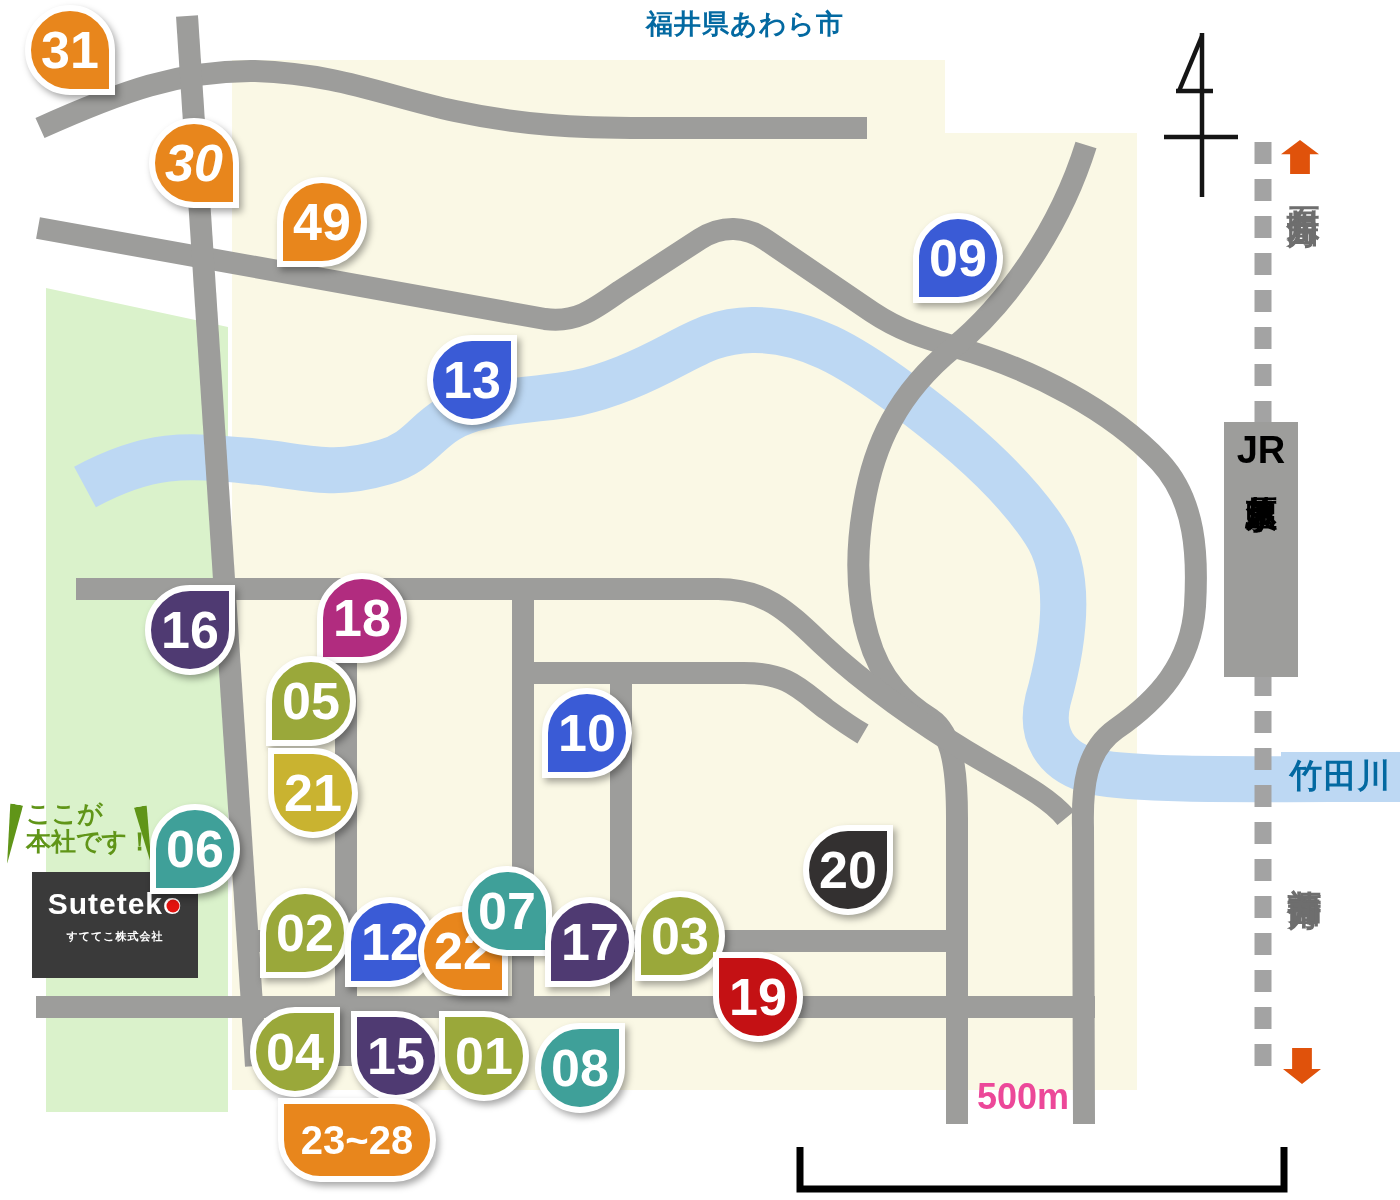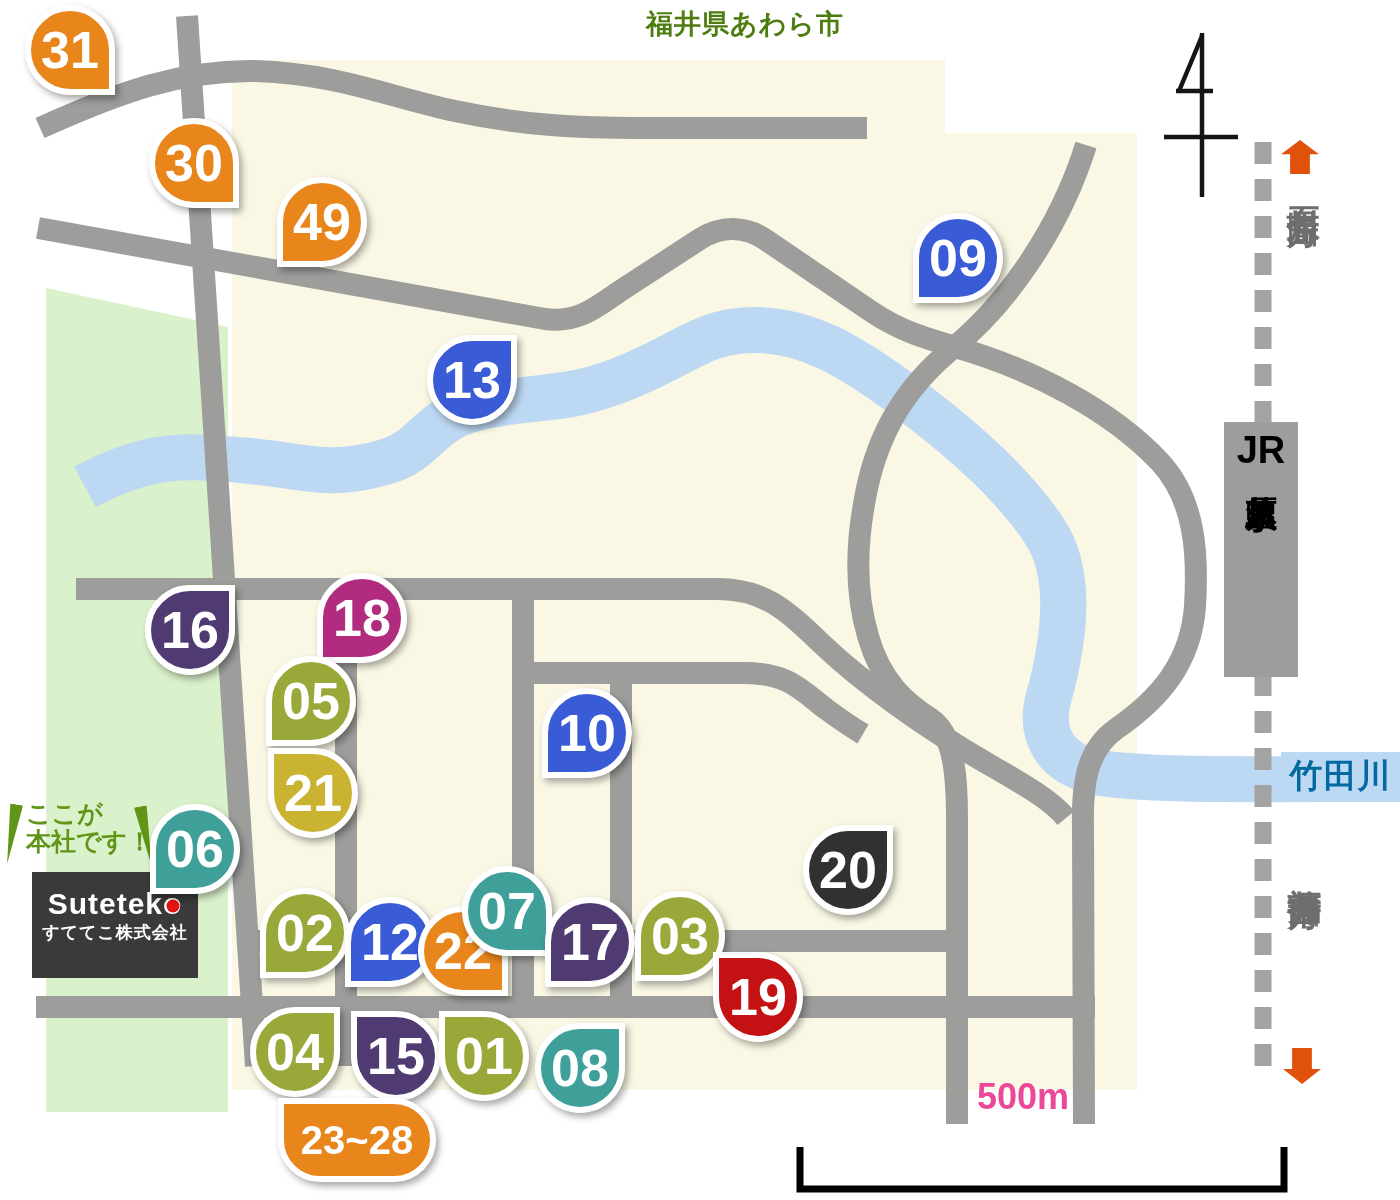--- a/index.html
+++ b/index.html
@@ -20,32 +20,32 @@
   }
   .pin.c-tl { border-radius:0 45px 45px 45px; }
   .pin.c-tr { border-radius:45px 0 45px 45px; }
   .pin.c-br { border-radius:45px 45px 0 45px; }
   .pin.c-bl { border-radius:45px 45px 45px 0; }
   .pin.wide { width:158px; height:84px; font-size:40px; }
   .pin.wide.c-tl { border-radius:0 42px 42px 42px; }
 
   
   .labels-layer { position:absolute; left:0; top:0; width:100%; height:100%; z-index:3; }
-  .map-title { position:absolute; left:646px; top:6px; font-size:27px; font-weight:bold; color:#4d7c0f; letter-spacing:1px; }
+  .map-title { position:absolute; left:646px; top:6px; font-size:27px; font-weight:bold; color:#0369a1; letter-spacing:1px; }
 
   .callout { position:absolute; left:26px; top:799px; color:#609518; font-weight:bold; font-size:25px; line-height:28px; }
   .wedge { position:absolute; width:17px; height:60px; background:#609518; clip-path:polygon(12% 0,88% 0,55% 100%); }
   .wedge-left  { left:3px;   top:804px; transform:rotate(10deg); }
   .wedge-right { left:137px; top:806px; transform:rotate(-10deg); }
 
   .logo { position:absolute; left:32px; top:872px; width:166px; height:106px; background:#3A3A3A; color:#fff; text-align:center; }
   .logo-en { position:relative; display:inline-block; font-size:30px; font-weight:bold; margin-top:15px; letter-spacing:1px; }
   .logo-o { position:relative; display:inline-block; }
   .logo-o .dot { position:absolute; left:50%; top:57%; transform:translate(-50%,-50%); width:13px; height:13px; background:#E3130F; border-radius:50%; }
-  .logo-jp { font-size:17px; font-weight:bold; margin-top:0; letter-spacing:1px; }
+  .logo-jp { font-size:11px; font-weight:bold; margin-top:8px; letter-spacing:1px; }
 
   .station { position:absolute; left:1224px; top:422px; width:74px; height:255px; background:#9D9D9B; color:#000000; display:flex; flex-direction:column; align-items:center; z-index:4; }
   .station-jr { font-size:38px; font-weight:bold; margin-top:8px; line-height:40px; }
   .station-name { writing-mode:vertical-rl; text-orientation:upright; font-size:31px; font-weight:bold; letter-spacing:2px; margin-top:1px; }
 
   .river-label { position:absolute; left:1281px; top:752px; width:119px; height:48px; background:#BDD8F3; color:#0369a1; font-size:33px; font-weight:bold; display:flex; align-items:center; justify-content:center; letter-spacing:1px; z-index:4; }
 
   .dir { position:absolute; writing-mode:vertical-rl; text-orientation:upright; color:#6E6E6E; font-weight:bold; z-index:4; }
   .dir-north { left:1280px; top:181px; font-size:33px; letter-spacing:2px; }
   .dir-south { left:1282px; top:861px; font-size:34px; letter-spacing:2px; }
@@ -129,21 +129,21 @@
     <div class="arrow arrow-up"></div>
     <div class="dir dir-north">石川県方面</div>
     <div class="dir dir-south">福井市方面</div>
     <div class="arrow arrow-down"></div>
 
     <div class="scale-label">500m</div>
   </div>
 
   <div class="pins-layer">
       <div class="pin c-br" style="left: 25px; top: 5px; background: rgb(232, 134, 28);">31</div>
-      <div class="pin c-br" style="left: 149px; top: 118px; background: rgb(232, 134, 28);">30</div>
+      <div class="pin c-br" style="left: 149px; top: 118px; background: rgb(232, 134, 28); font-style: italic;">30</div>
       <div class="pin c-bl" style="left: 277px; top: 177px; background: rgb(232, 134, 28);">49</div>
       <div class="pin c-tr" style="left: 427px; top: 335px; background: rgb(58, 91, 214);">13</div>
       <div class="pin c-bl" style="left: 913px; top: 213px; background: rgb(58, 91, 214);">09</div>
       <div class="pin c-tr" style="left: 145px; top: 585px; background: rgb(79, 58, 114);">16</div>
       <div class="pin c-bl" style="left: 317px; top: 573px; background: rgb(177, 44, 127);">18</div>
       <div class="pin c-bl" style="left: 266px; top: 656px; background: rgb(154, 168, 58);">05</div>
       <div class="pin c-bl" style="left: 542px; top: 688px; background: rgb(58, 91, 214);">10</div>
       <div class="pin c-tl" style="left: 268px; top: 748px; background: rgb(201, 179, 48);">21</div>
       <div class="pin c-bl" style="left: 150px; top: 804px; background: rgb(63, 160, 153);">06</div>
       <div class="pin c-tr" style="left: 803px; top: 825px; background: rgb(51, 48, 48);">20</div>

